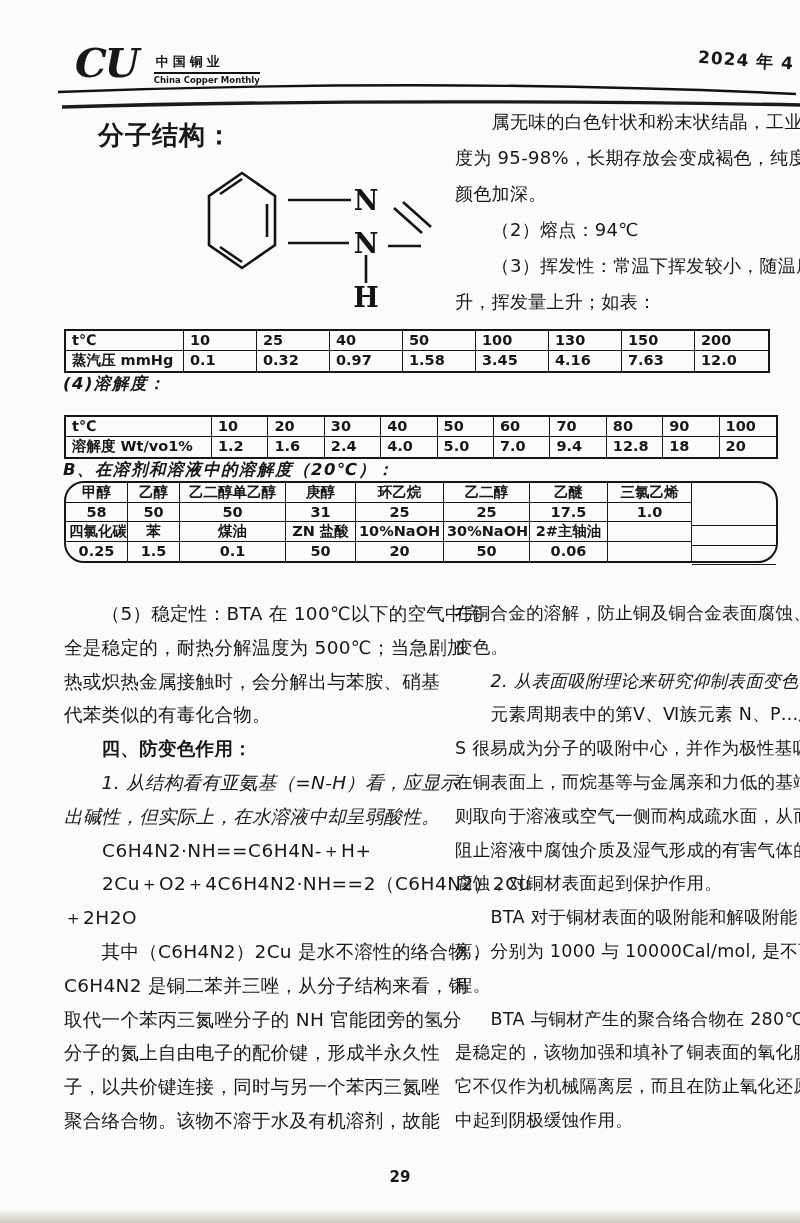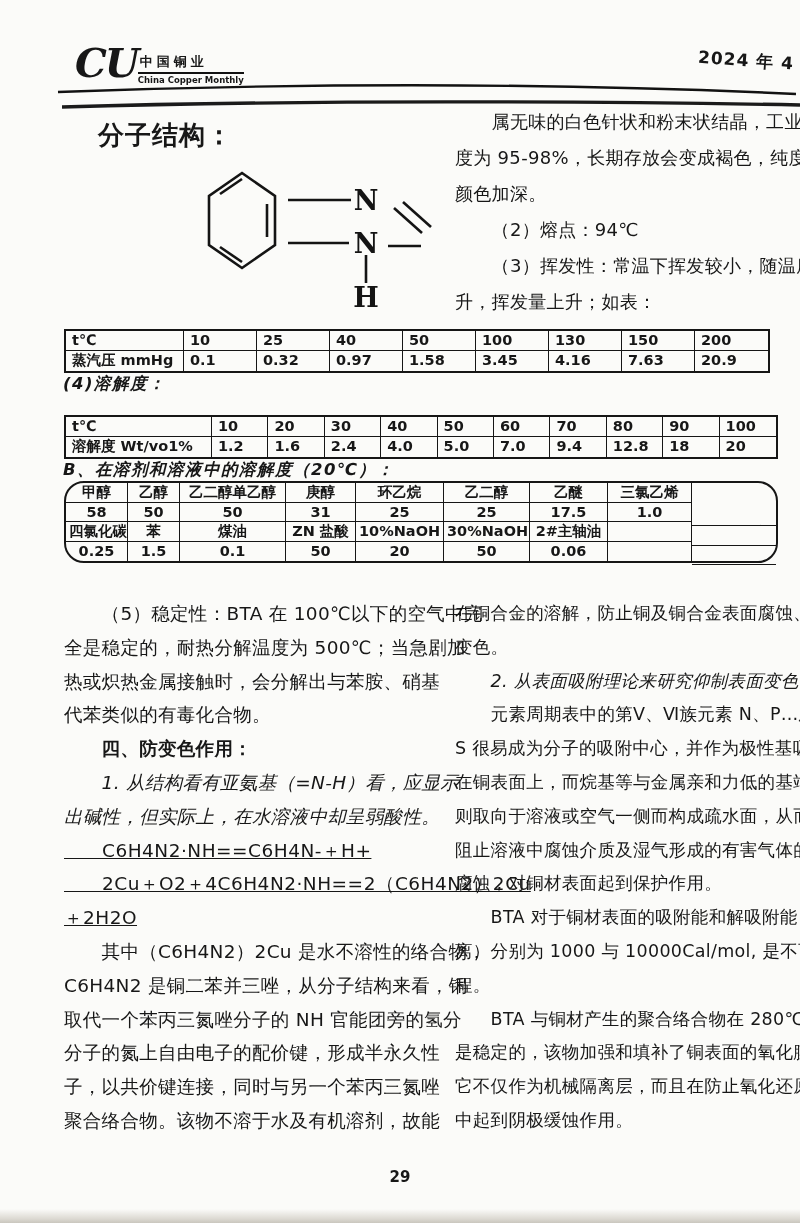--- a/index.html
+++ b/index.html
@@ -4,21 +4,21 @@
 <style>
   html,body{margin:0;padding:0;background:#e9e7e2;}
   .page{position:relative;width:800px;height:1223px;margin:0 auto;background:#fbfbf9;
         font-family:"DejaVu Sans",sans-serif;color:#171717;overflow:hidden;padding-left:40px;}
   .abs{position:absolute;}
 
   
   .logo{left:75px;top:44px;display:flex;align-items:flex-start;}
   .cu{font-family:"DejaVu Serif",serif;font-style:italic;font-weight:bold;
       font-size:40px;line-height:38px;letter-spacing:-2px;}
-  .lr{margin-left:0;padding-top:9px;}
+  .lr{margin-left:16px;padding-top:9px;}
   .cn{font-size:13px;font-weight:bold;letter-spacing:4px;border-bottom:2.2px solid #111;
       padding:0 2px 1px 2px;white-space:nowrap;}
   .en{font-size:8.5px;font-weight:bold;padding-top:1px;white-space:nowrap;}
   .date{left:698px;top:50px;font-size:17px;letter-spacing:1px;transform:rotate(4deg);
         white-space:nowrap;font-weight:600;}
   .hrules{left:0;top:70px;width:800px;height:45px;}
 
   
   .mslabel{left:98px;top:118px;font-size:26px;font-weight:700;letter-spacing:1px;}
   .struct{left:158px;top:150px;width:300px;height:175px;}
@@ -53,21 +53,21 @@
 
   
   .col{display:flex;flex-direction:column;}
   .tline{height:36px;white-space:nowrap;letter-spacing:0.3px;}
   .bline{height:33.8px;white-space:nowrap;letter-spacing:0.3px;}
   .intro{left:455px;top:110px;width:345px;font-size:18px;}
   .bleft{left:64px;top:601px;width:372px;font-size:18.5px;}
   .bright{left:455px;top:601px;width:345px;font-size:17.5px;}
   .b{font-weight:700;}
   .k{font-style:italic;}
-  .eq{letter-spacing:0.5px;text-decoration:underline;}
+  .eq{letter-spacing:0.5px;}
 
   .pageno{left:0;top:1168px;width:800px;text-align:center;font-size:15px;font-weight:600;}
   .bshadow{left:0;bottom:0;width:800px;height:14px;
            background:linear-gradient(180deg,rgba(240,238,233,0),#dcd9d2 70%,#c9c6be);}
 </style>
 </head>
 <body>
 
 <div class="page">
 
@@ -121,21 +121,21 @@
       <div class="cell">150</div>
       <div class="cell">200</div>
       <div class="cell">蒸汽压 mmHg</div>
       <div class="cell">0.1</div>
       <div class="cell">0.32</div>
       <div class="cell">0.97</div>
       <div class="cell">1.58</div>
       <div class="cell">3.45</div>
       <div class="cell">4.16</div>
       <div class="cell">7.63</div>
-      <div class="cell">20.9</div>
+      <div class="cell">12.0</div>
     </div>
 
   <div class="lab l1 abs">(4)溶解度：</div>
 
   <div class="tbl t2 abs">
       <div class="cell">t℃</div>
       <div class="cell">10</div>
       <div class="cell">20</div>
       <div class="cell">30</div>
       <div class="cell">40</div>

